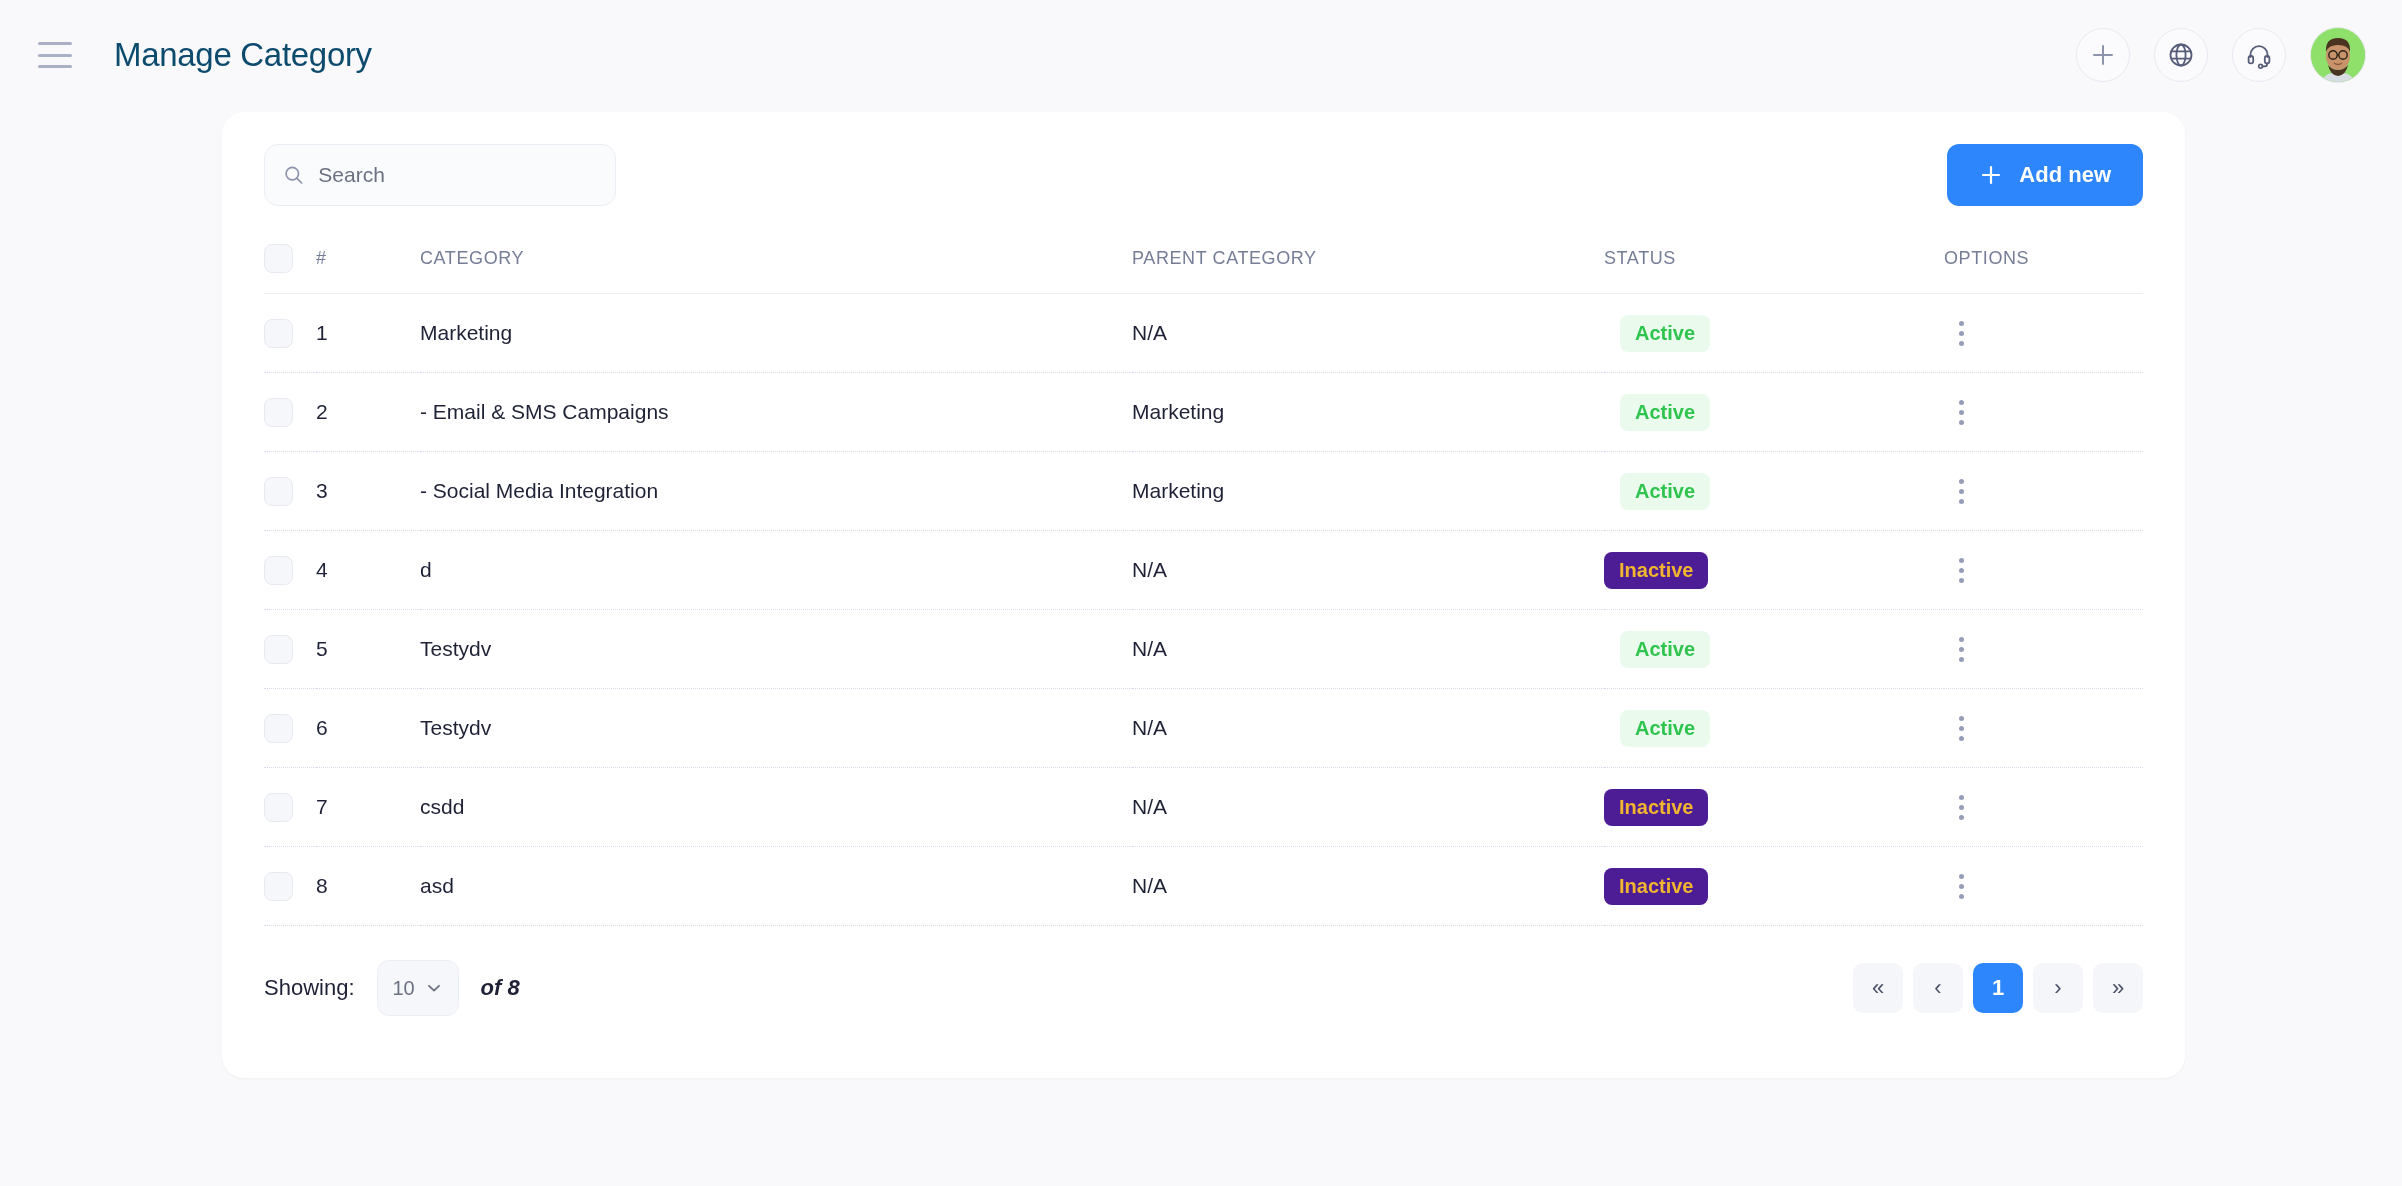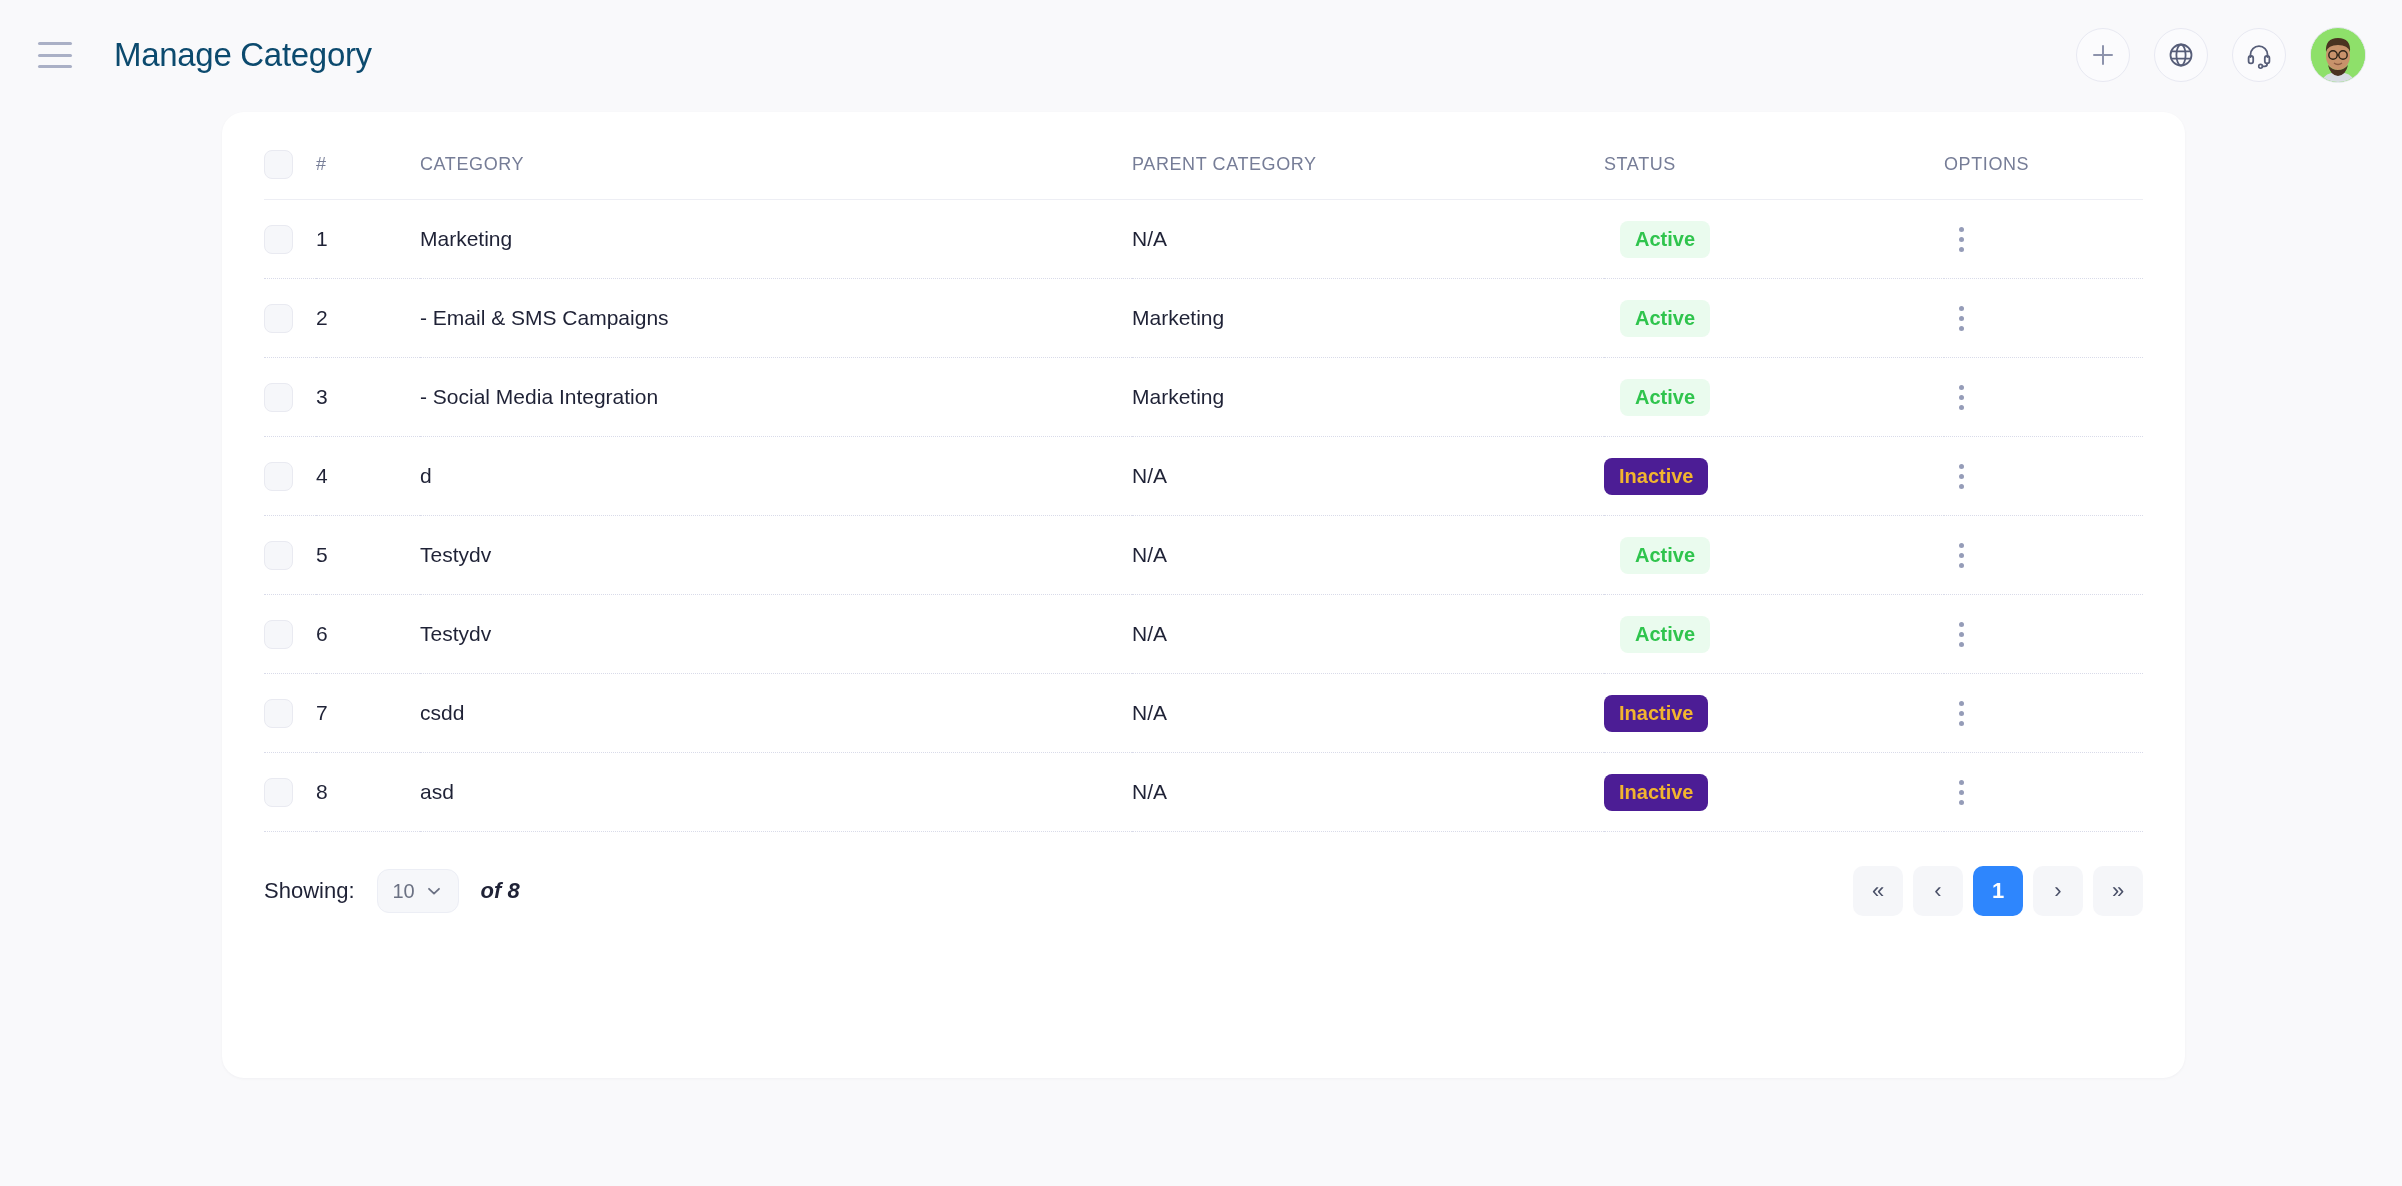--- a/index.html
+++ b/index.html
@@ -204,21 +204,21 @@
 
   
   .footer {
     display: flex;
     align-items: center;
     padding-top: 34px;
   }
   .showing-label { font-size: 22px; color: #1f2236; font-weight: normal; }
   .page-size {
     margin-left: 22px;
-    height: 44px;
+    height: 56px;
     min-width: 82px;
     border: 1.5px solid #eceef5;
     border-radius: 12px;
     background: #f6f7fa;
     display: flex;
     align-items: center;
     justify-content: center;
     gap: 10px;
     padding: 0 14px;
     cursor: pointer;
@@ -288,20 +288,36 @@
         <circle cx="33" cy="26" r="4.2" fill="none" stroke="#2e2418" stroke-width="1.4"></circle>
         <path d="M27.2 26 h1.6" stroke="#2e2418" stroke-width="1.4"></path>
         <path d="M24 34 q4 3 8 0" stroke="#8b5a41" stroke-width="1.4" fill="none"></path>
       </svg>
     </div>
   </div>
 </div>
 
 <div class="card">
 
+  <div class="toolbar">
+    <div class="search-box">
+      <svg width="24" height="24" viewBox="0 0 24 24">
+        <circle cx="10.5" cy="10.5" r="7" fill="none" stroke="#8d93ac" stroke-width="1.9"></circle>
+        <path d="M15.8 15.8 L21 21" stroke="#8d93ac" stroke-width="1.9" stroke-linecap="round"></path>
+      </svg>
+      <input type="text" placeholder="Search" style="">
+    </div>
+
+    <button class="add-new-btn">
+      <svg width="24" height="24" viewBox="0 0 24 24">
+        <path d="M12 4 V20 M4 12 H20" stroke="#ffffff" stroke-width="2.2" stroke-linecap="round"></path>
+      </svg>
+      <span>Add new</span>
+    </button>
+  </div>
 
   <table class="tbl">
     <thead>
       <tr>
         <th class="col-check">
           <span class="cbox"></span>
         </th>
         <th class="col-num">#</th>
         <th class="col-cat">CATEGORY</th>
         <th class="col-par">PARENT CATEGORY</th>

